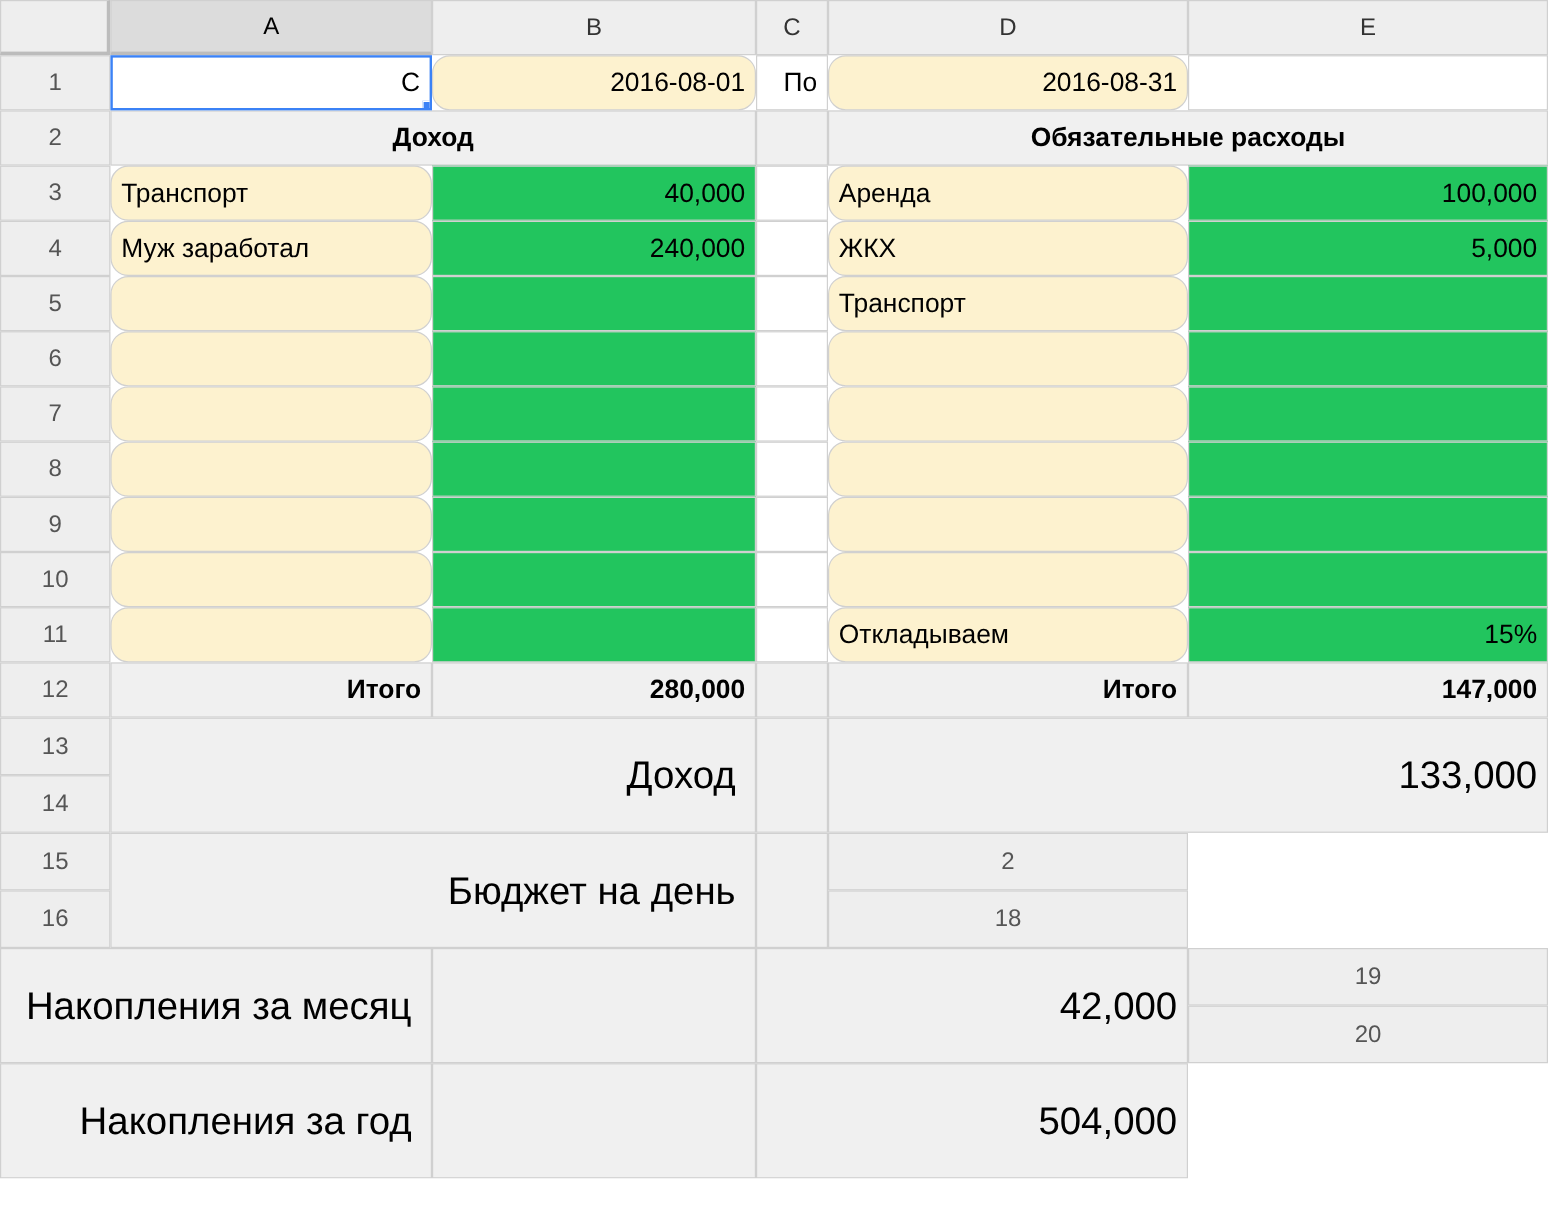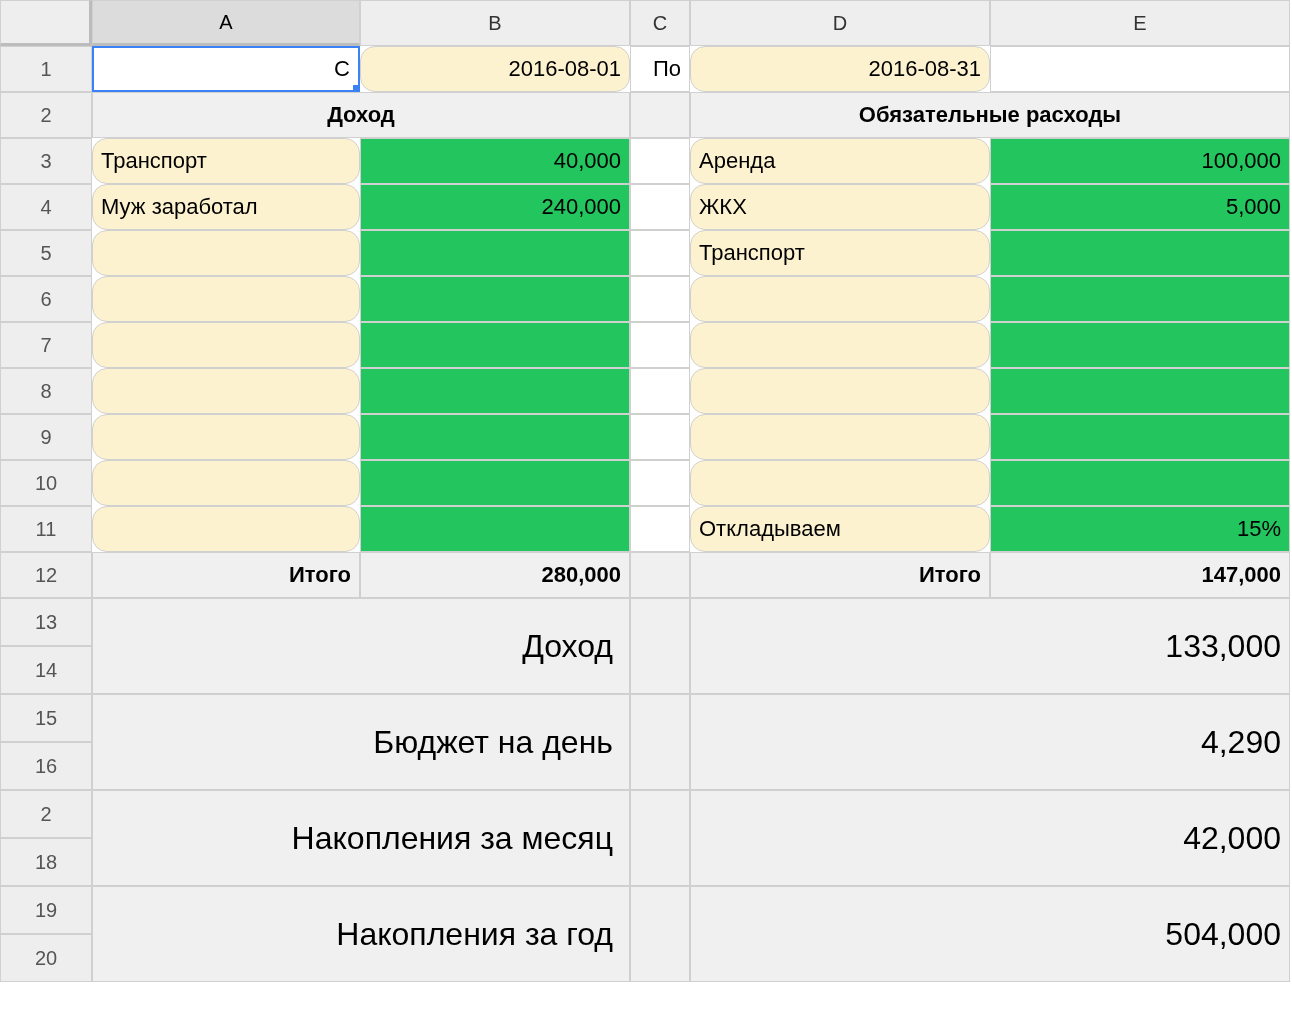--- a/index.html
+++ b/index.html
@@ -197,21 +197,20 @@
   <div class="cell summary-label span2">Доход</div>
   <div class="cell grey" style="height:96px"></div>
   <div class="cell summary-val span2">133,000</div>
 
   <div class="summary-left">
     <div>15</div>
       <div>16</div>
   </div>
   <div class="cell summary-label span2">Бюджет на день</div>
   <div class="cell grey" style="height:96px"></div>
-  <div class="cell summary-val span2">4,290</div>
 
   <div class="summary-left">
     <div>2</div>
       <div>18</div>
   </div>
   <div class="cell summary-label span2">Накопления за месяц</div>
   <div class="cell grey" style="height:96px"></div>
   <div class="cell summary-val span2">42,000</div>
 
   <div class="summary-left">

